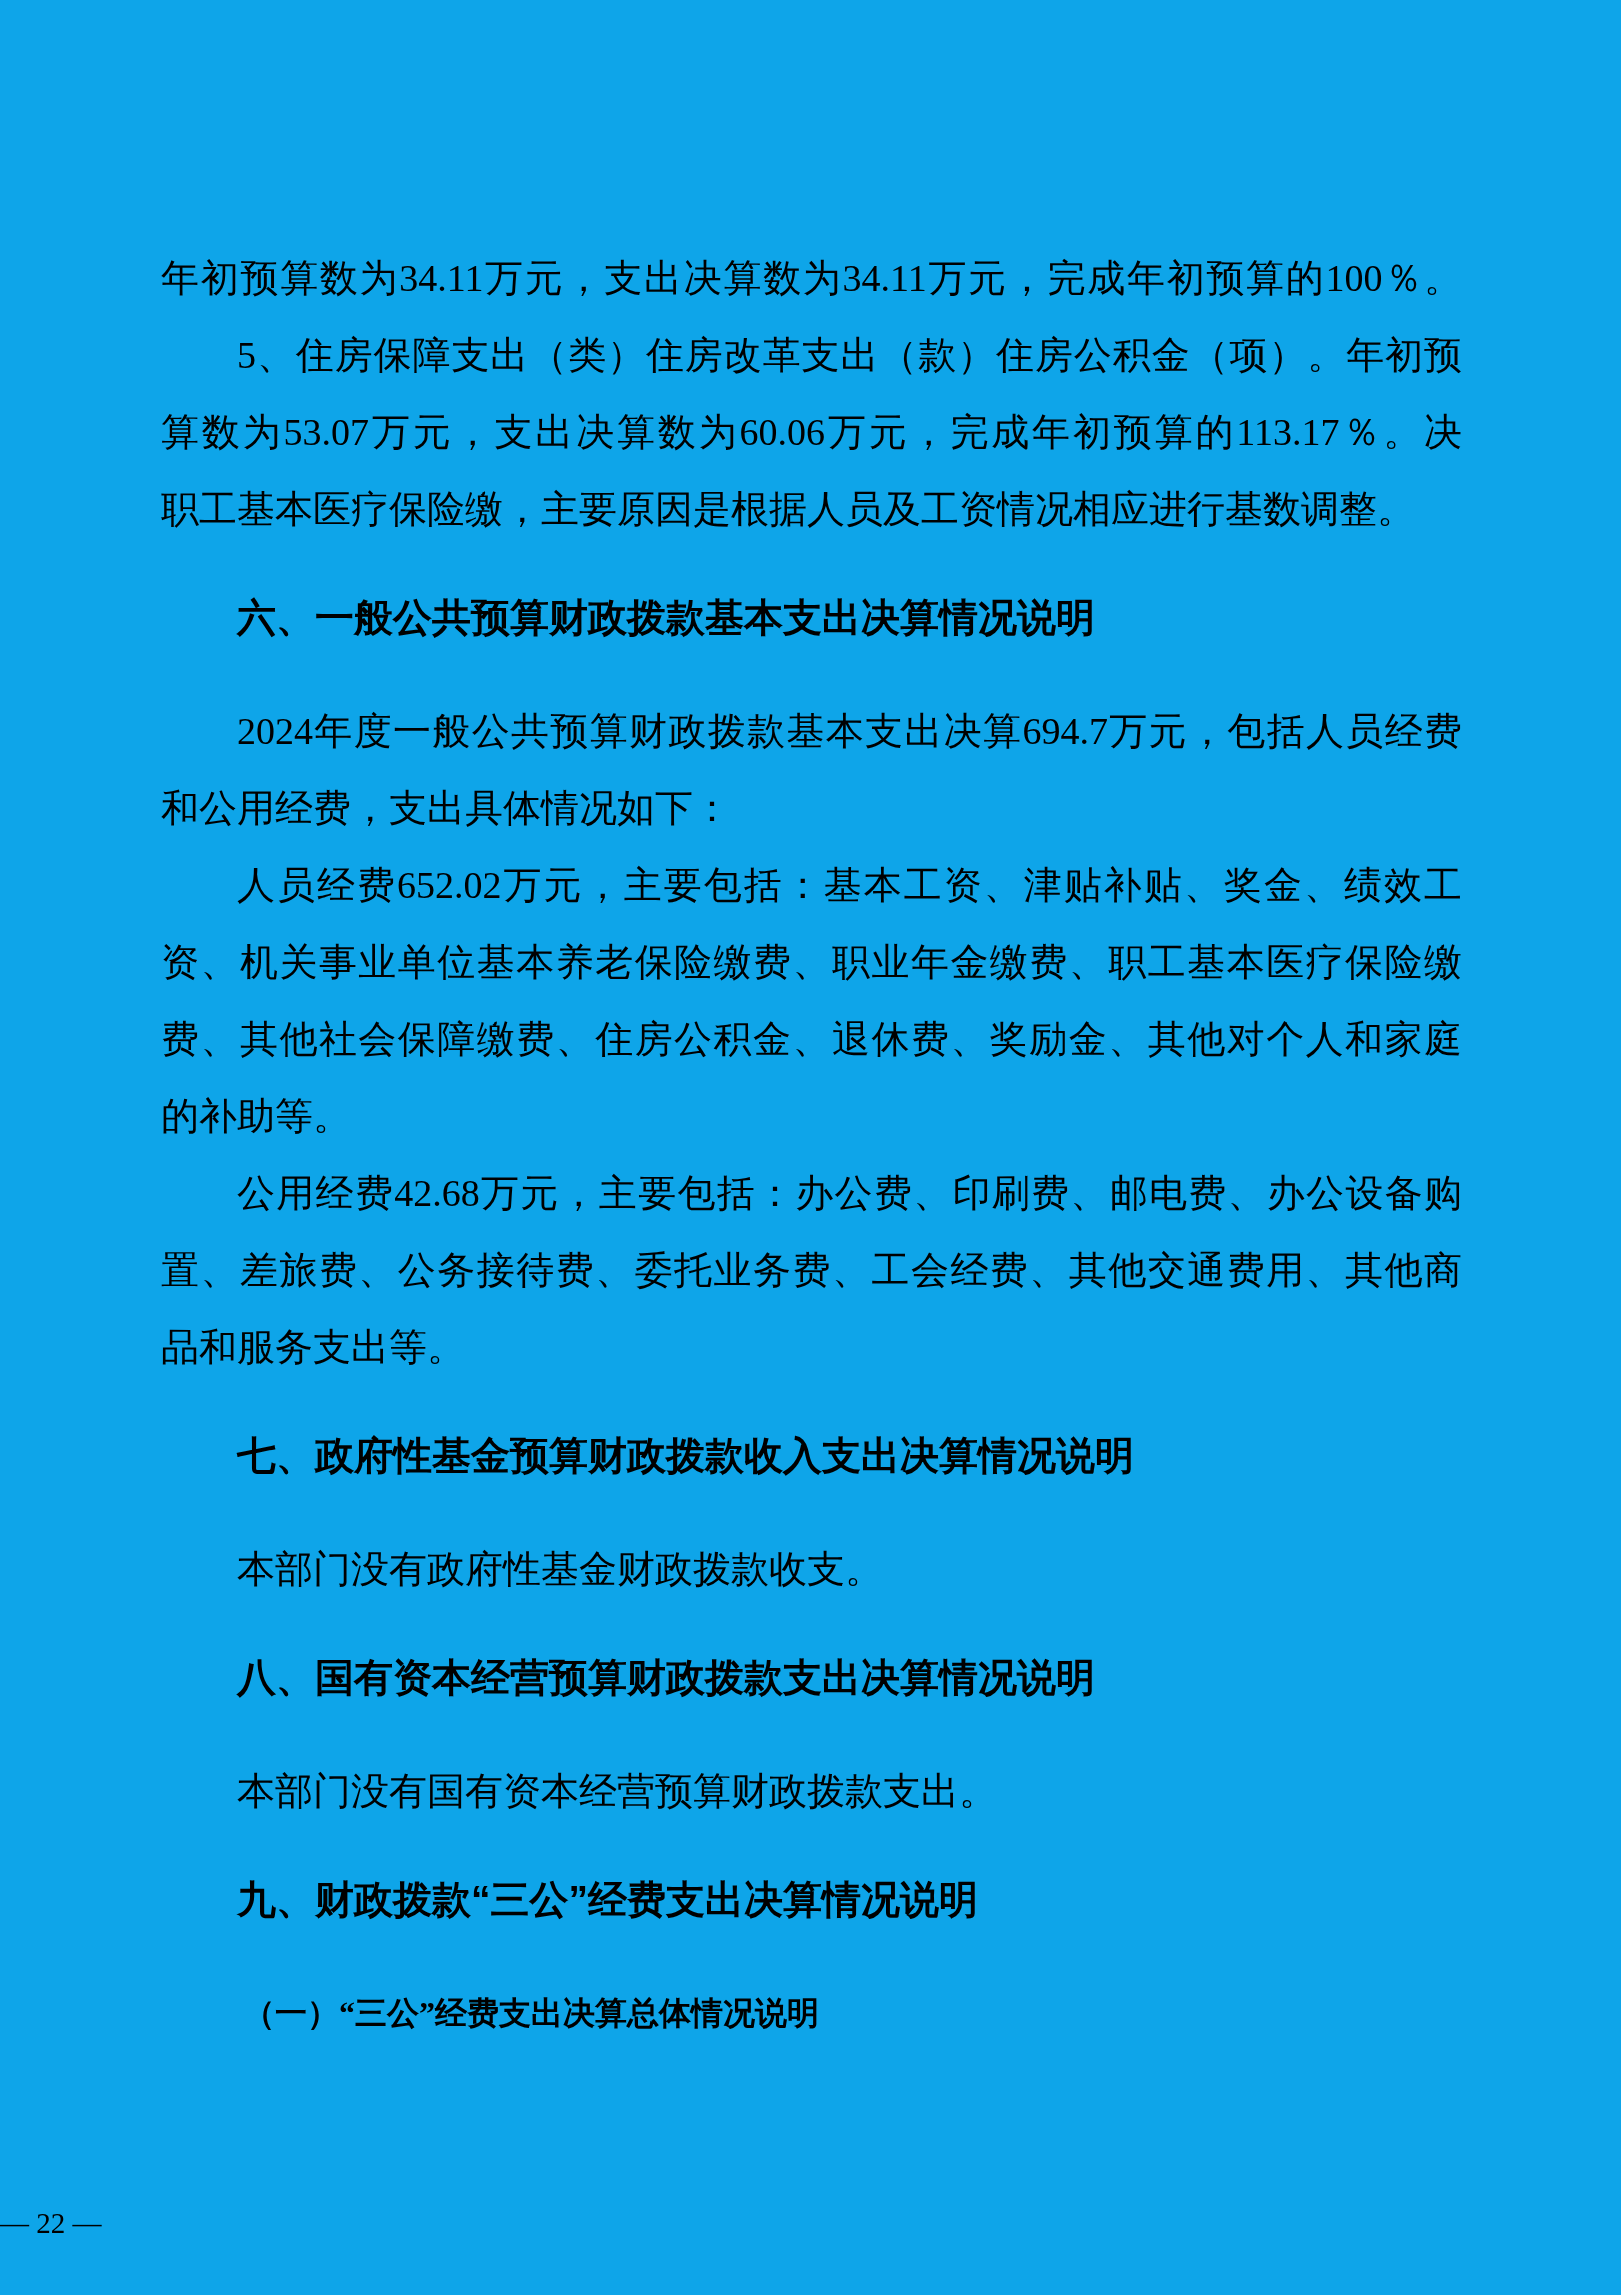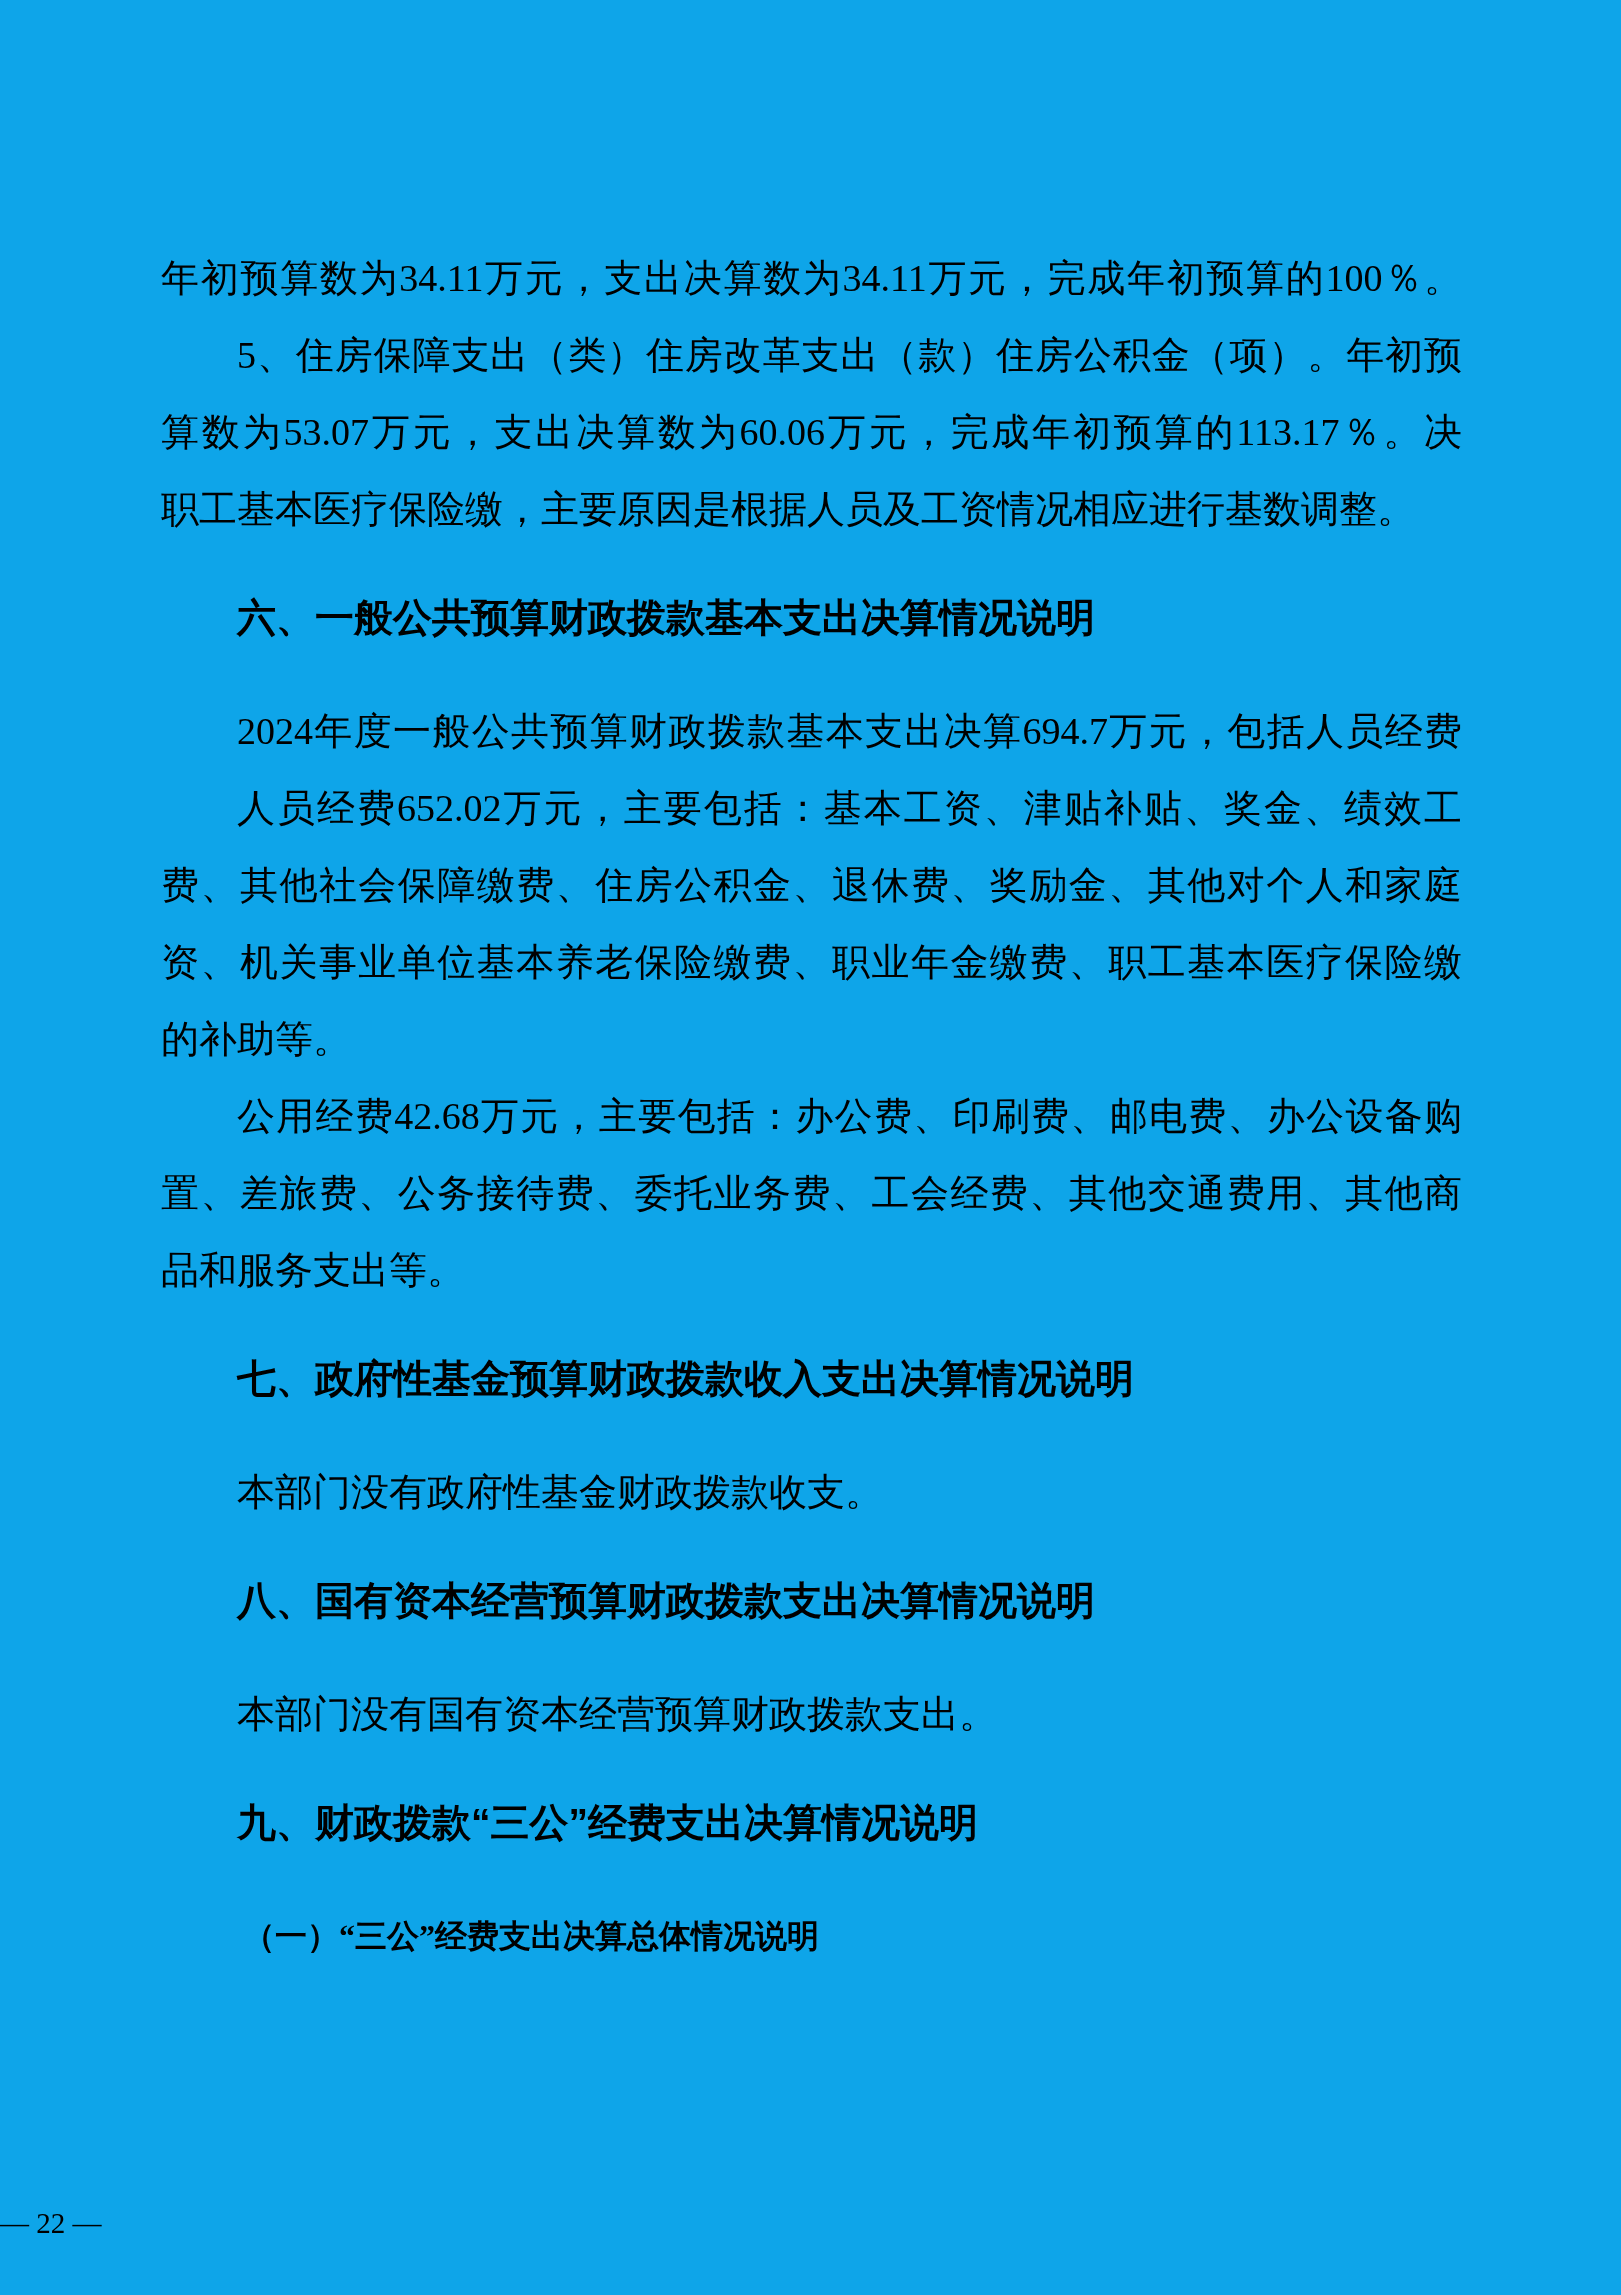--- a/index.html
+++ b/index.html
@@ -83,24 +83,25 @@
 
     <div class="line fill">年初预算数为34.11万元，支出决算数为34.11万元，完成年初预算的100％。</div>
 
     <div class="line fill indent">5、住房保障支出（类）住房改革支出（款）住房公积金（项）。年初预</div>
     <div class="line fill">算数为53.07万元，支出决算数为60.06万元，完成年初预算的113.17％。决</div>
     <div class="line">职工基本医疗保险缴，主要原因是根据人员及工资情况相应进行基数调整。</div>
 
     <div class="heading">六、一般公共预算财政拨款基本支出决算情况说明</div>
 
     <div class="line fill indent">2024年度一般公共预算财政拨款基本支出决算694.7万元，包括人员经费</div>
+    <div class="line">和公用经费，支出具体情况如下：</div>
 
     <div class="line fill indent">人员经费652.02万元，主要包括：基本工资、津贴补贴、奖金、绩效工</div>
+    <div class="line fill">资、机关事业单位基本养老保险缴费、职业年金缴费、职工基本医疗保险缴</div>
     <div class="line fill">费、其他社会保障缴费、住房公积金、退休费、奖励金、其他对个人和家庭</div>
-    <div class="line fill">资、机关事业单位基本养老保险缴费、职业年金缴费、职工基本医疗保险缴</div>
     <div class="line">的补助等。</div>
 
     <div class="line fill indent">公用经费42.68万元，主要包括：办公费、印刷费、邮电费、办公设备购</div>
     <div class="line fill">置、差旅费、公务接待费、委托业务费、工会经费、其他交通费用、其他商</div>
     <div class="line">品和服务支出等。</div>
 
     <div class="heading">七、政府性基金预算财政拨款收入支出决算情况说明</div>
     <div class="line indent">本部门没有政府性基金财政拨款收支。</div>
 
     <div class="heading">八、国有资本经营预算财政拨款支出决算情况说明</div>

